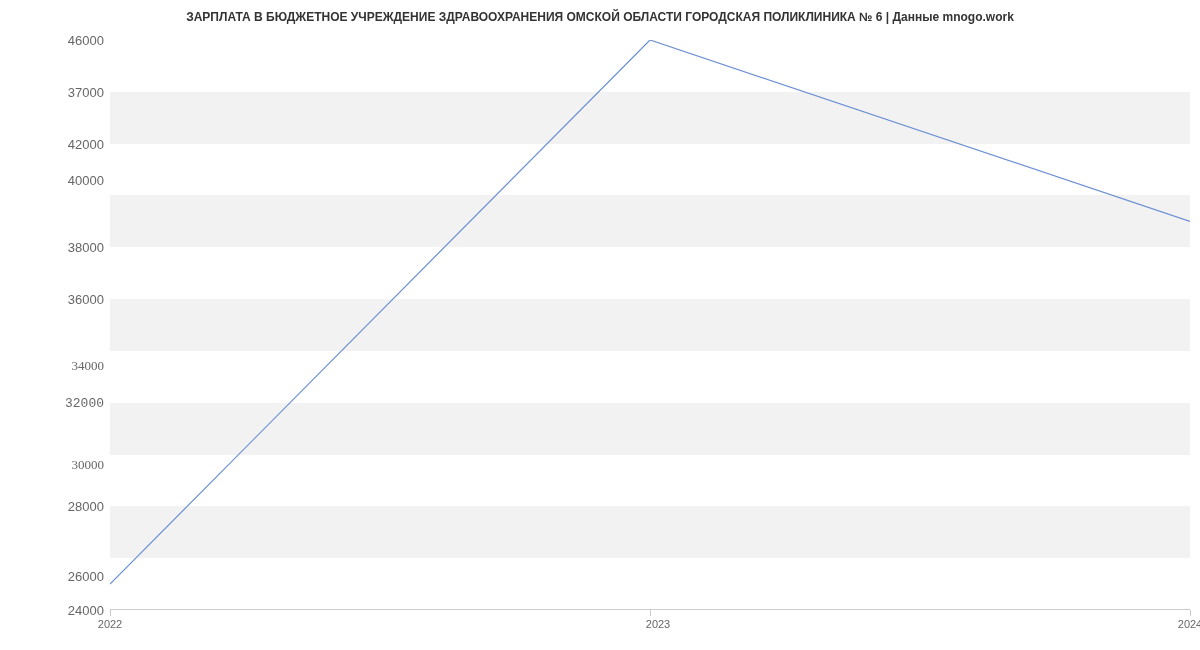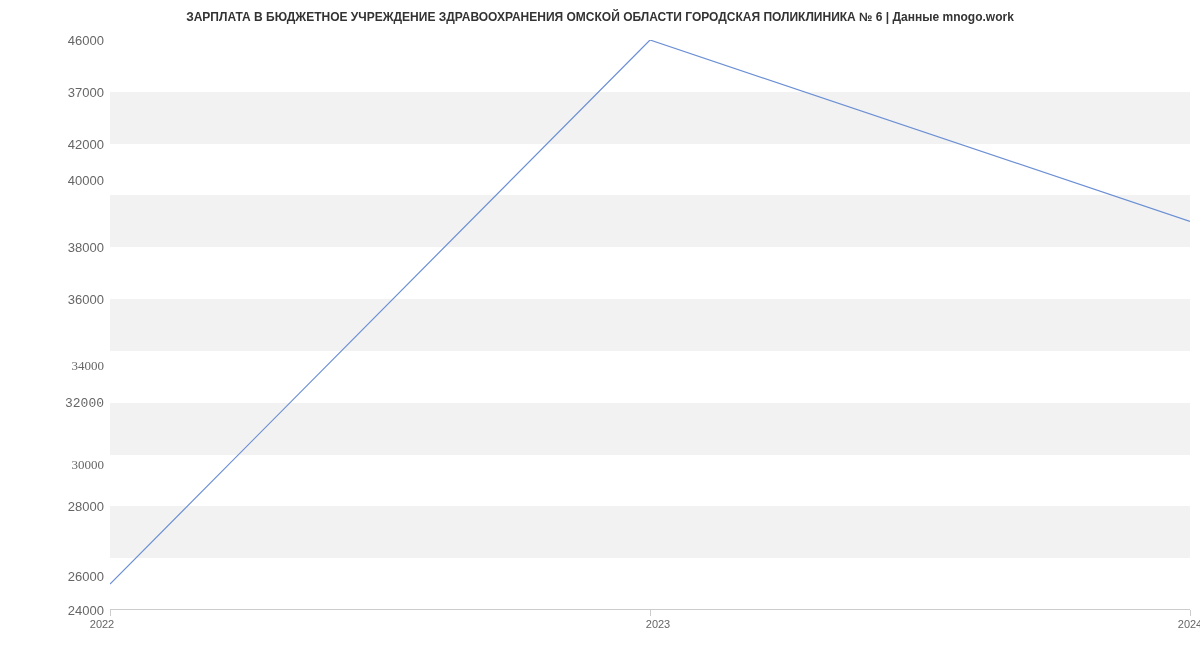--- a/index.html
+++ b/index.html
@@ -92,18 +92,18 @@
     <div class="y-tick-label" style="top: 366px; font-family: Liberation Serif, serif;">34000</div>
     <div class="y-tick-label" style="top: 299.091px;">36000</div>
     <div class="y-tick-label" style="top: 247.273px;">38000</div>
     <div class="y-tick-label" style="top: 180px;">40000</div>
     <div class="y-tick-label" style="top: 143.636px;">42000</div>
     <div class="y-tick-label" style="top: 91.8182px;">37000</div>
     <div class="y-tick-label" style="top: 40px;">46000</div>
   </div>
 <div id="x-axis-labels">
     <div class="x-tick-mark" style="left: 110px;"></div>
-    <div class="x-tick-label" style="left: 102px;">2022</div>
+    <div class="x-tick-label" style="left: 110px;">2022</div>
     <div class="x-tick-mark" style="left: 650px;"></div>
     <div class="x-tick-label" style="left: 658px;">2023</div>
     <div class="x-tick-mark" style="left: 1190px;"></div>
     <div class="x-tick-label" style="left: 1190px;">2024</div>
   </div>
 
 </body></html>

